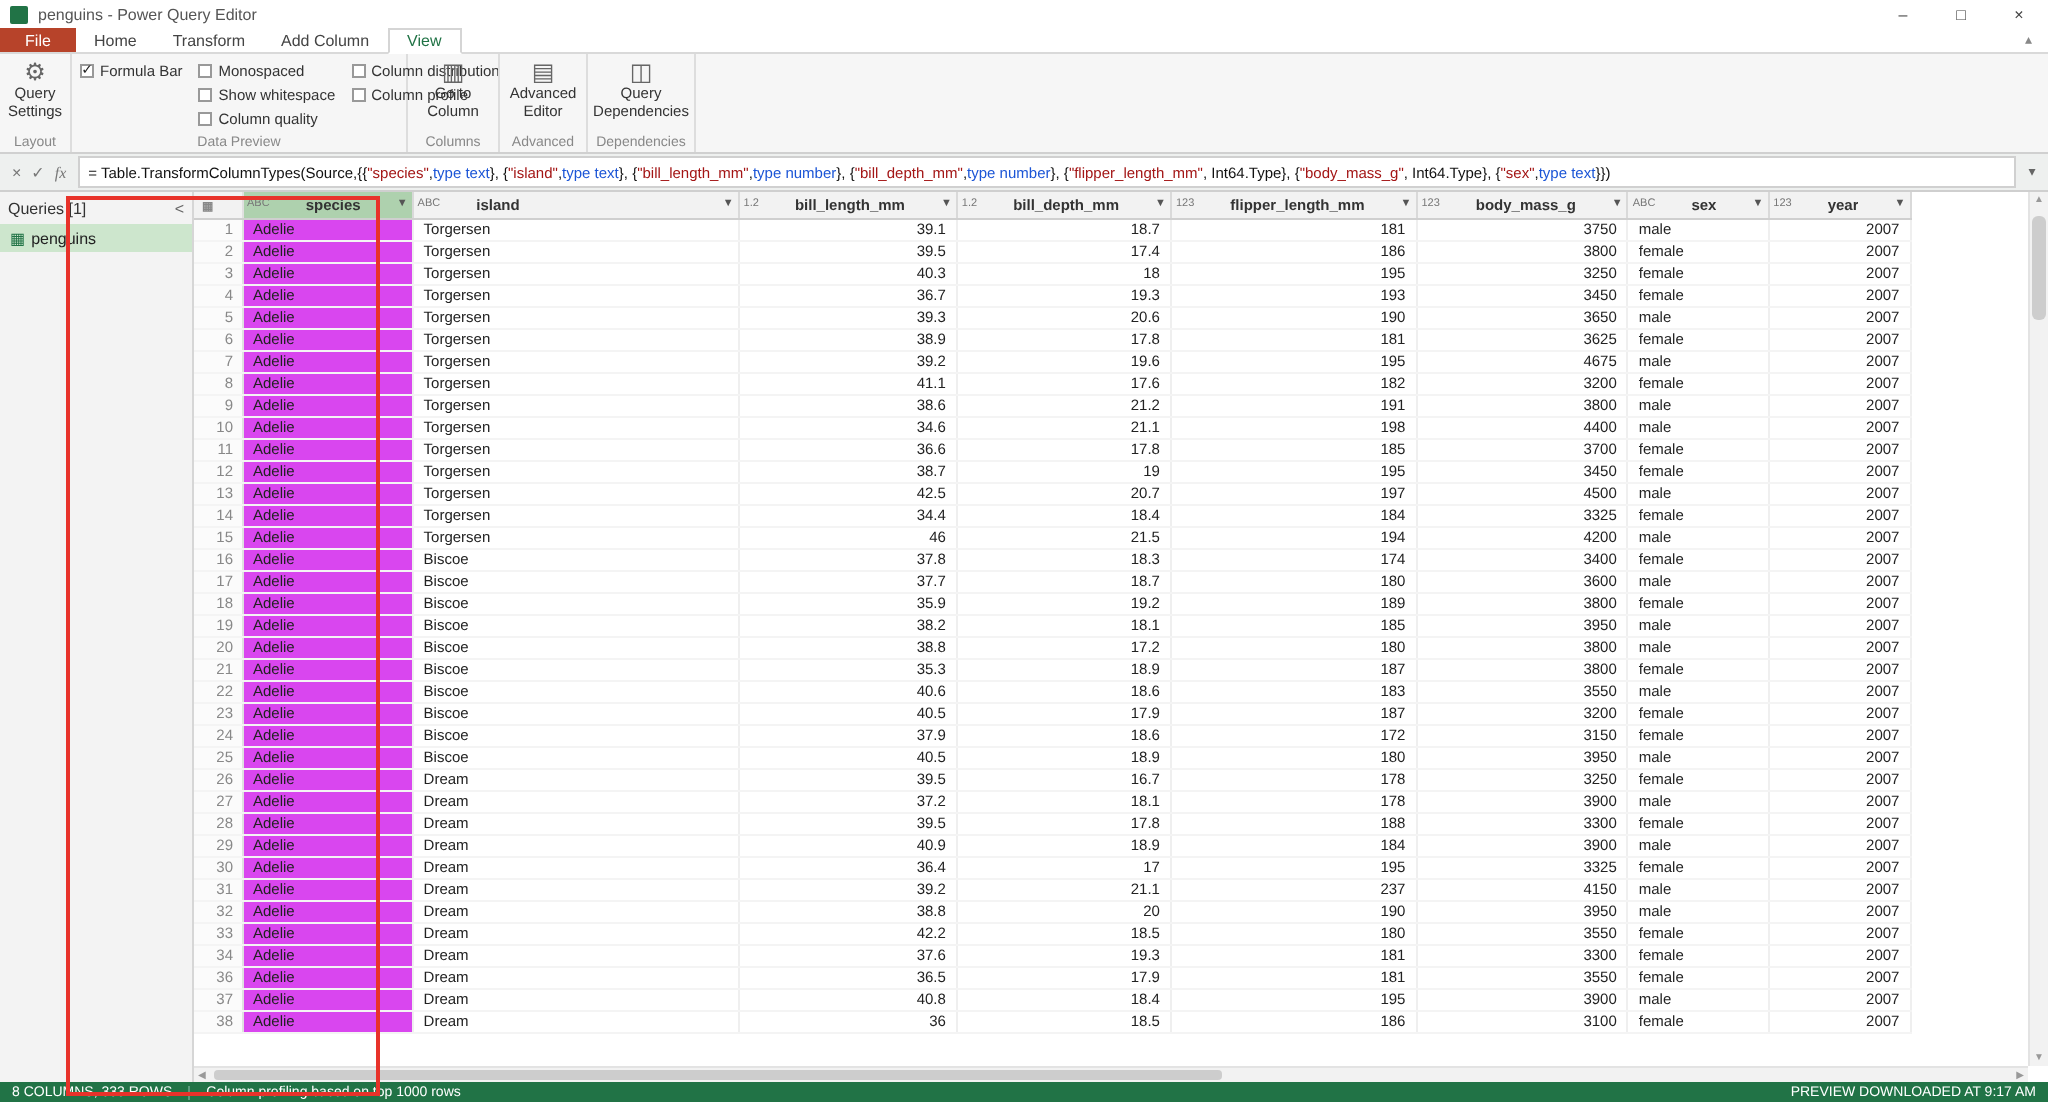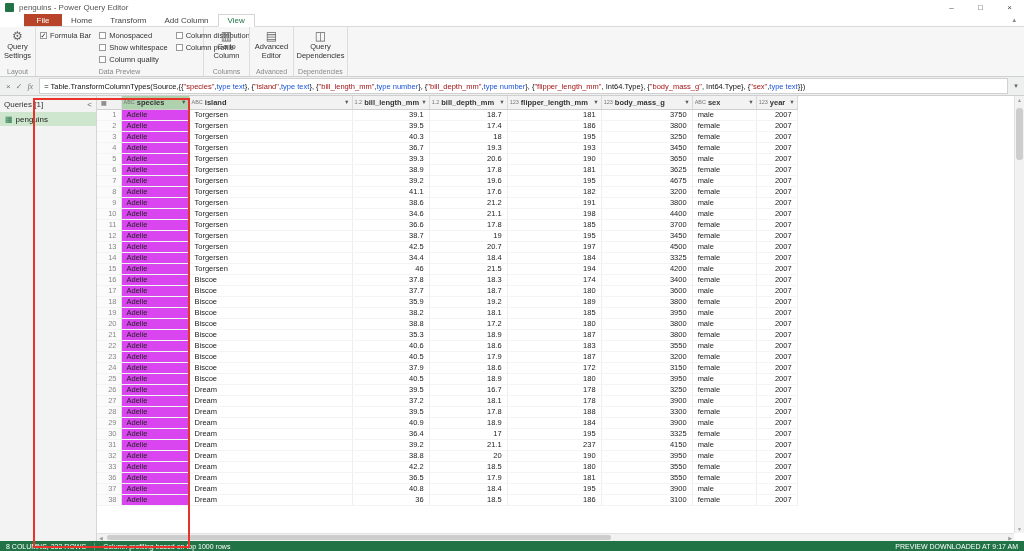--- a/index.html
+++ b/index.html
@@ -7,21 +7,21 @@
   .app { position:relative; width:1024px; height:551px; background:#fff; overflow:hidden; color:#333; }
 
   
   .titlebar { height:14px; display:flex; align-items:center; padding-left:5px; gap:5px; background:#fff; }
   .app-icon { width:9px; height:9px; background:#217346; border-radius:1px; flex:0 0 auto; }
   .title-text { font-size:8px; color:#555; white-space:nowrap; }
   .win-btns { margin-left:auto; display:flex; height:100%; }
   .win-btn { width:29px; display:flex; align-items:center; justify-content:center; font-size:8px; color:#444; }
 
   
-  .tabrow { height:13px; display:flex; background:#fff; border-bottom:1px solid #d9d9d9; font-size:8px;margin-left:24px; }
+  .tabrow { height:13px; display:flex; background:#fff; border-bottom:1px solid #d9d9d9; font-size:8px; }
   .file-tab { width:38px; background:#b7432a; color:#fff; display:flex; align-items:center; justify-content:center; }
   .tab { padding:0 9px; display:flex; align-items:center; color:#444; }
   .tab.active { background:#fff; border:1px solid #d5d5d5; border-bottom:1px solid #fff; color:#217346; margin-bottom:-1px; }
   .ribbon-caret { margin-left:auto; padding:0 8px; display:flex; align-items:center; color:#888; font-size:7px; }
 
   
   .ribbon { height:50px; background:#f6f6f6; border-bottom:1px solid #d0d0d0; display:flex; }
   .rgroup { position:relative; border-right:1px solid #ddd; padding:3px 4px 9px; display:flex; }
   .rgroup-label { position:absolute; bottom:1px; left:0; right:0; text-align:center; font-size:7px; color:#888; white-space:nowrap; }
   .bigbtn { display:flex; flex-direction:column; align-items:center; justify-content:flex-start; text-align:center; font-size:7.5px; line-height:8.5px; color:#333; width:100%; }
@@ -49,21 +49,21 @@
   .queries { width:97px; background:#f3f3f3; border-right:1px solid #d6d6d6; display:flex; flex-direction:column; flex:0 0 auto; }
   .q-header { display:flex; align-items:center; height:16px; padding:0 4px; font-size:8px; color:#333; }
   .q-collapse { margin-left:auto; color:#666; font-size:8px; }
   .q-item { display:flex; align-items:center; height:14px; padding:0 5px; gap:3px; background:#cde6cd; font-size:8px; color:#222; }
   .q-item .ticon { color:#217346; font-size:8px; }
 
   .grid-wrap { flex:1; position:relative; background:#fff; overflow:hidden; }
   table { border-collapse:collapse; table-layout:fixed; position:absolute; top:0; left:0; }
   thead th { height:13px; background:#f2f2f2; border-right:1px solid #d9d9d9; border-bottom:1px solid #cfcfcf; padding:0 2px; font-size:7.5px; font-weight:700; color:#333; overflow:hidden; white-space:nowrap; }
   thead th.sel { background:#aed1ae; }
-  .th-inner { display:flex; align-items:center; gap:2px; width:100%; }
+  .th-inner { display:flex; align-items:center; gap:18px; width:100%; }
   .type-ic { font-size:5.5px; color:#777; font-weight:400; flex:0 0 auto; }
   .col-name { overflow:hidden; white-space:nowrap; }
   .filter-ic { margin-left:auto; font-size:5.5px; color:#555; flex:0 0 auto; }
   tbody td { height:11px; line-height:10px; border-right:1px solid #efefef; border-bottom:1px solid #f4f4f4; font-size:7.5px; color:#222; padding:0 5px; overflow:hidden; white-space:nowrap; }
   tbody td.sel { background:#d946ef; }
   td.rownum, th.corner { background:#fbfbfb; color:#888; text-align:right; padding:0 4px; border-right:1px solid #e0e0e0; }
   th.corner { background:#f2f2f2; text-align:left; }
   td.num { text-align:right; } td.txt { text-align:left; }
 
   
@@ -658,20 +658,31 @@
               <td class="txt sel">Adelie</td>
               <td class="txt">Dream</td>
               <td class="num">42.2</td>
               <td class="num">18.5</td>
               <td class="num">180</td>
               <td class="num">3550</td>
               <td class="txt">female</td>
               <td class="num">2007</td>
             </tr>
             <tr>
+              <td class="rownum">34</td>
+              <td class="txt sel">Adelie</td>
+              <td class="txt">Dream</td>
+              <td class="num">37.6</td>
+              <td class="num">19.3</td>
+              <td class="num">181</td>
+              <td class="num">3300</td>
+              <td class="txt">female</td>
+              <td class="num">2007</td>
+            </tr>
+            <tr>
               <td class="rownum">36</td>
               <td class="txt sel">Adelie</td>
               <td class="txt">Dream</td>
               <td class="num">36.5</td>
               <td class="num">17.9</td>
               <td class="num">181</td>
               <td class="num">3550</td>
               <td class="txt">female</td>
               <td class="num">2007</td>
             </tr>

